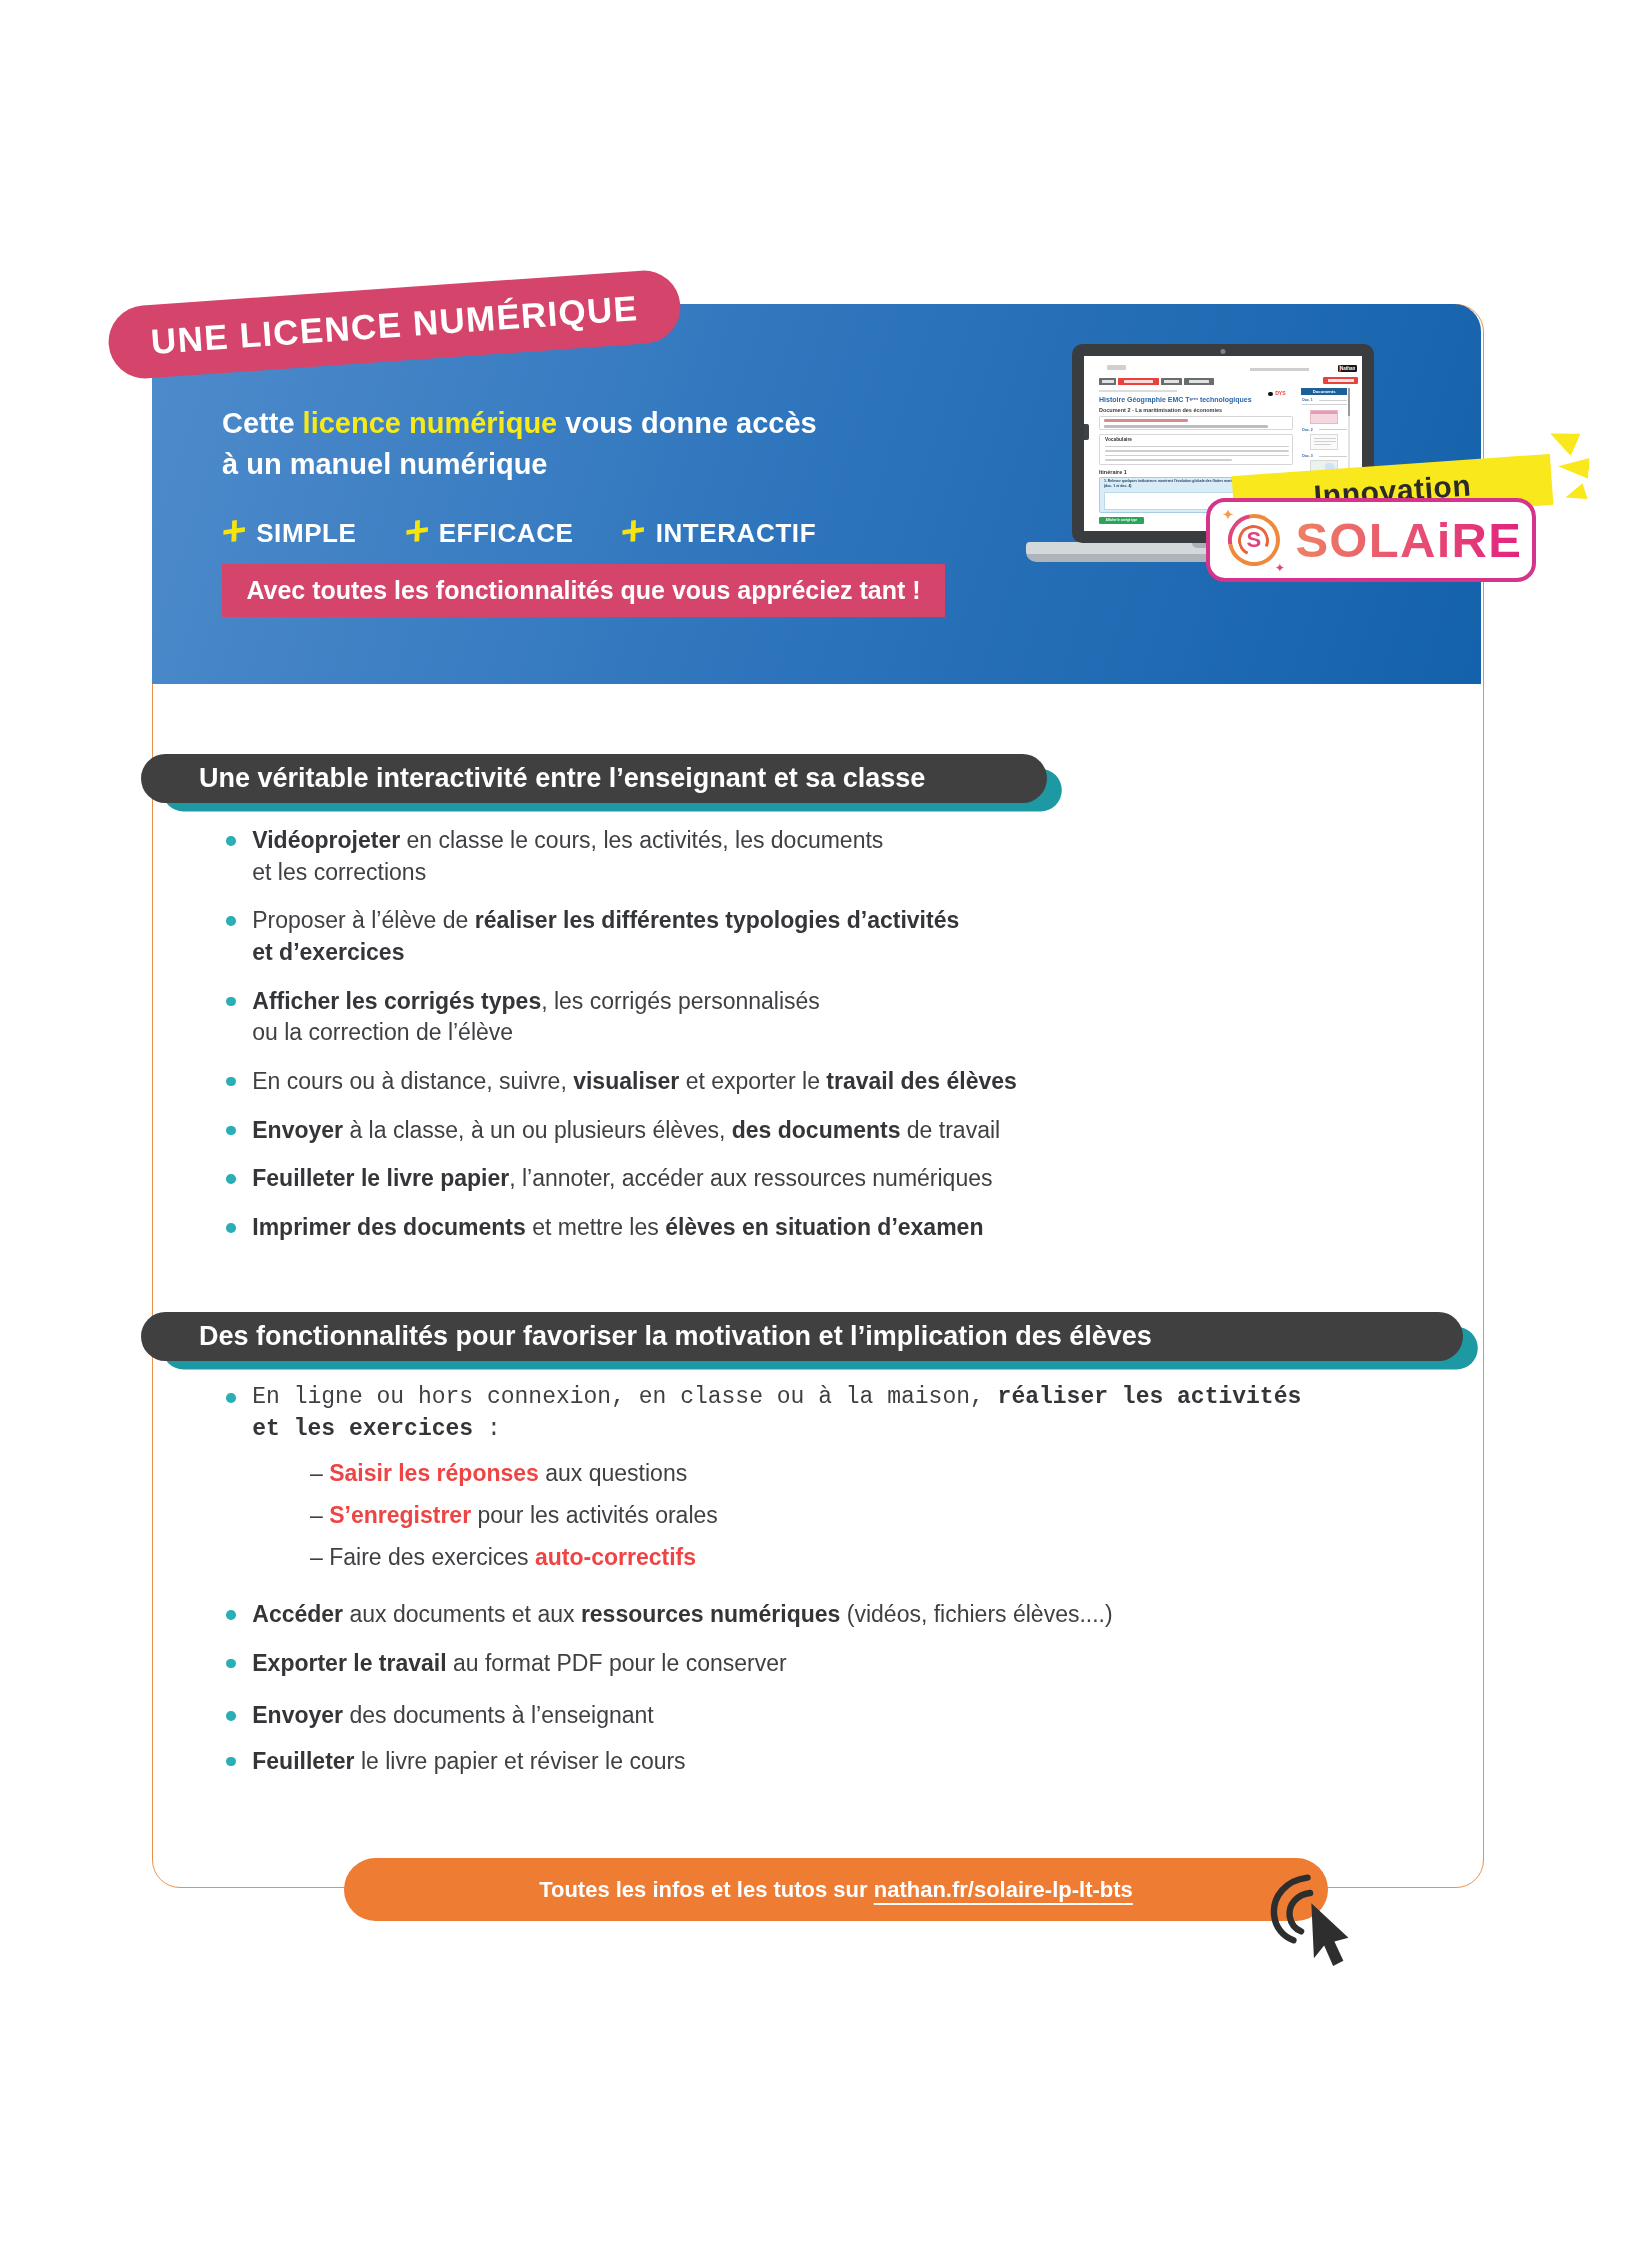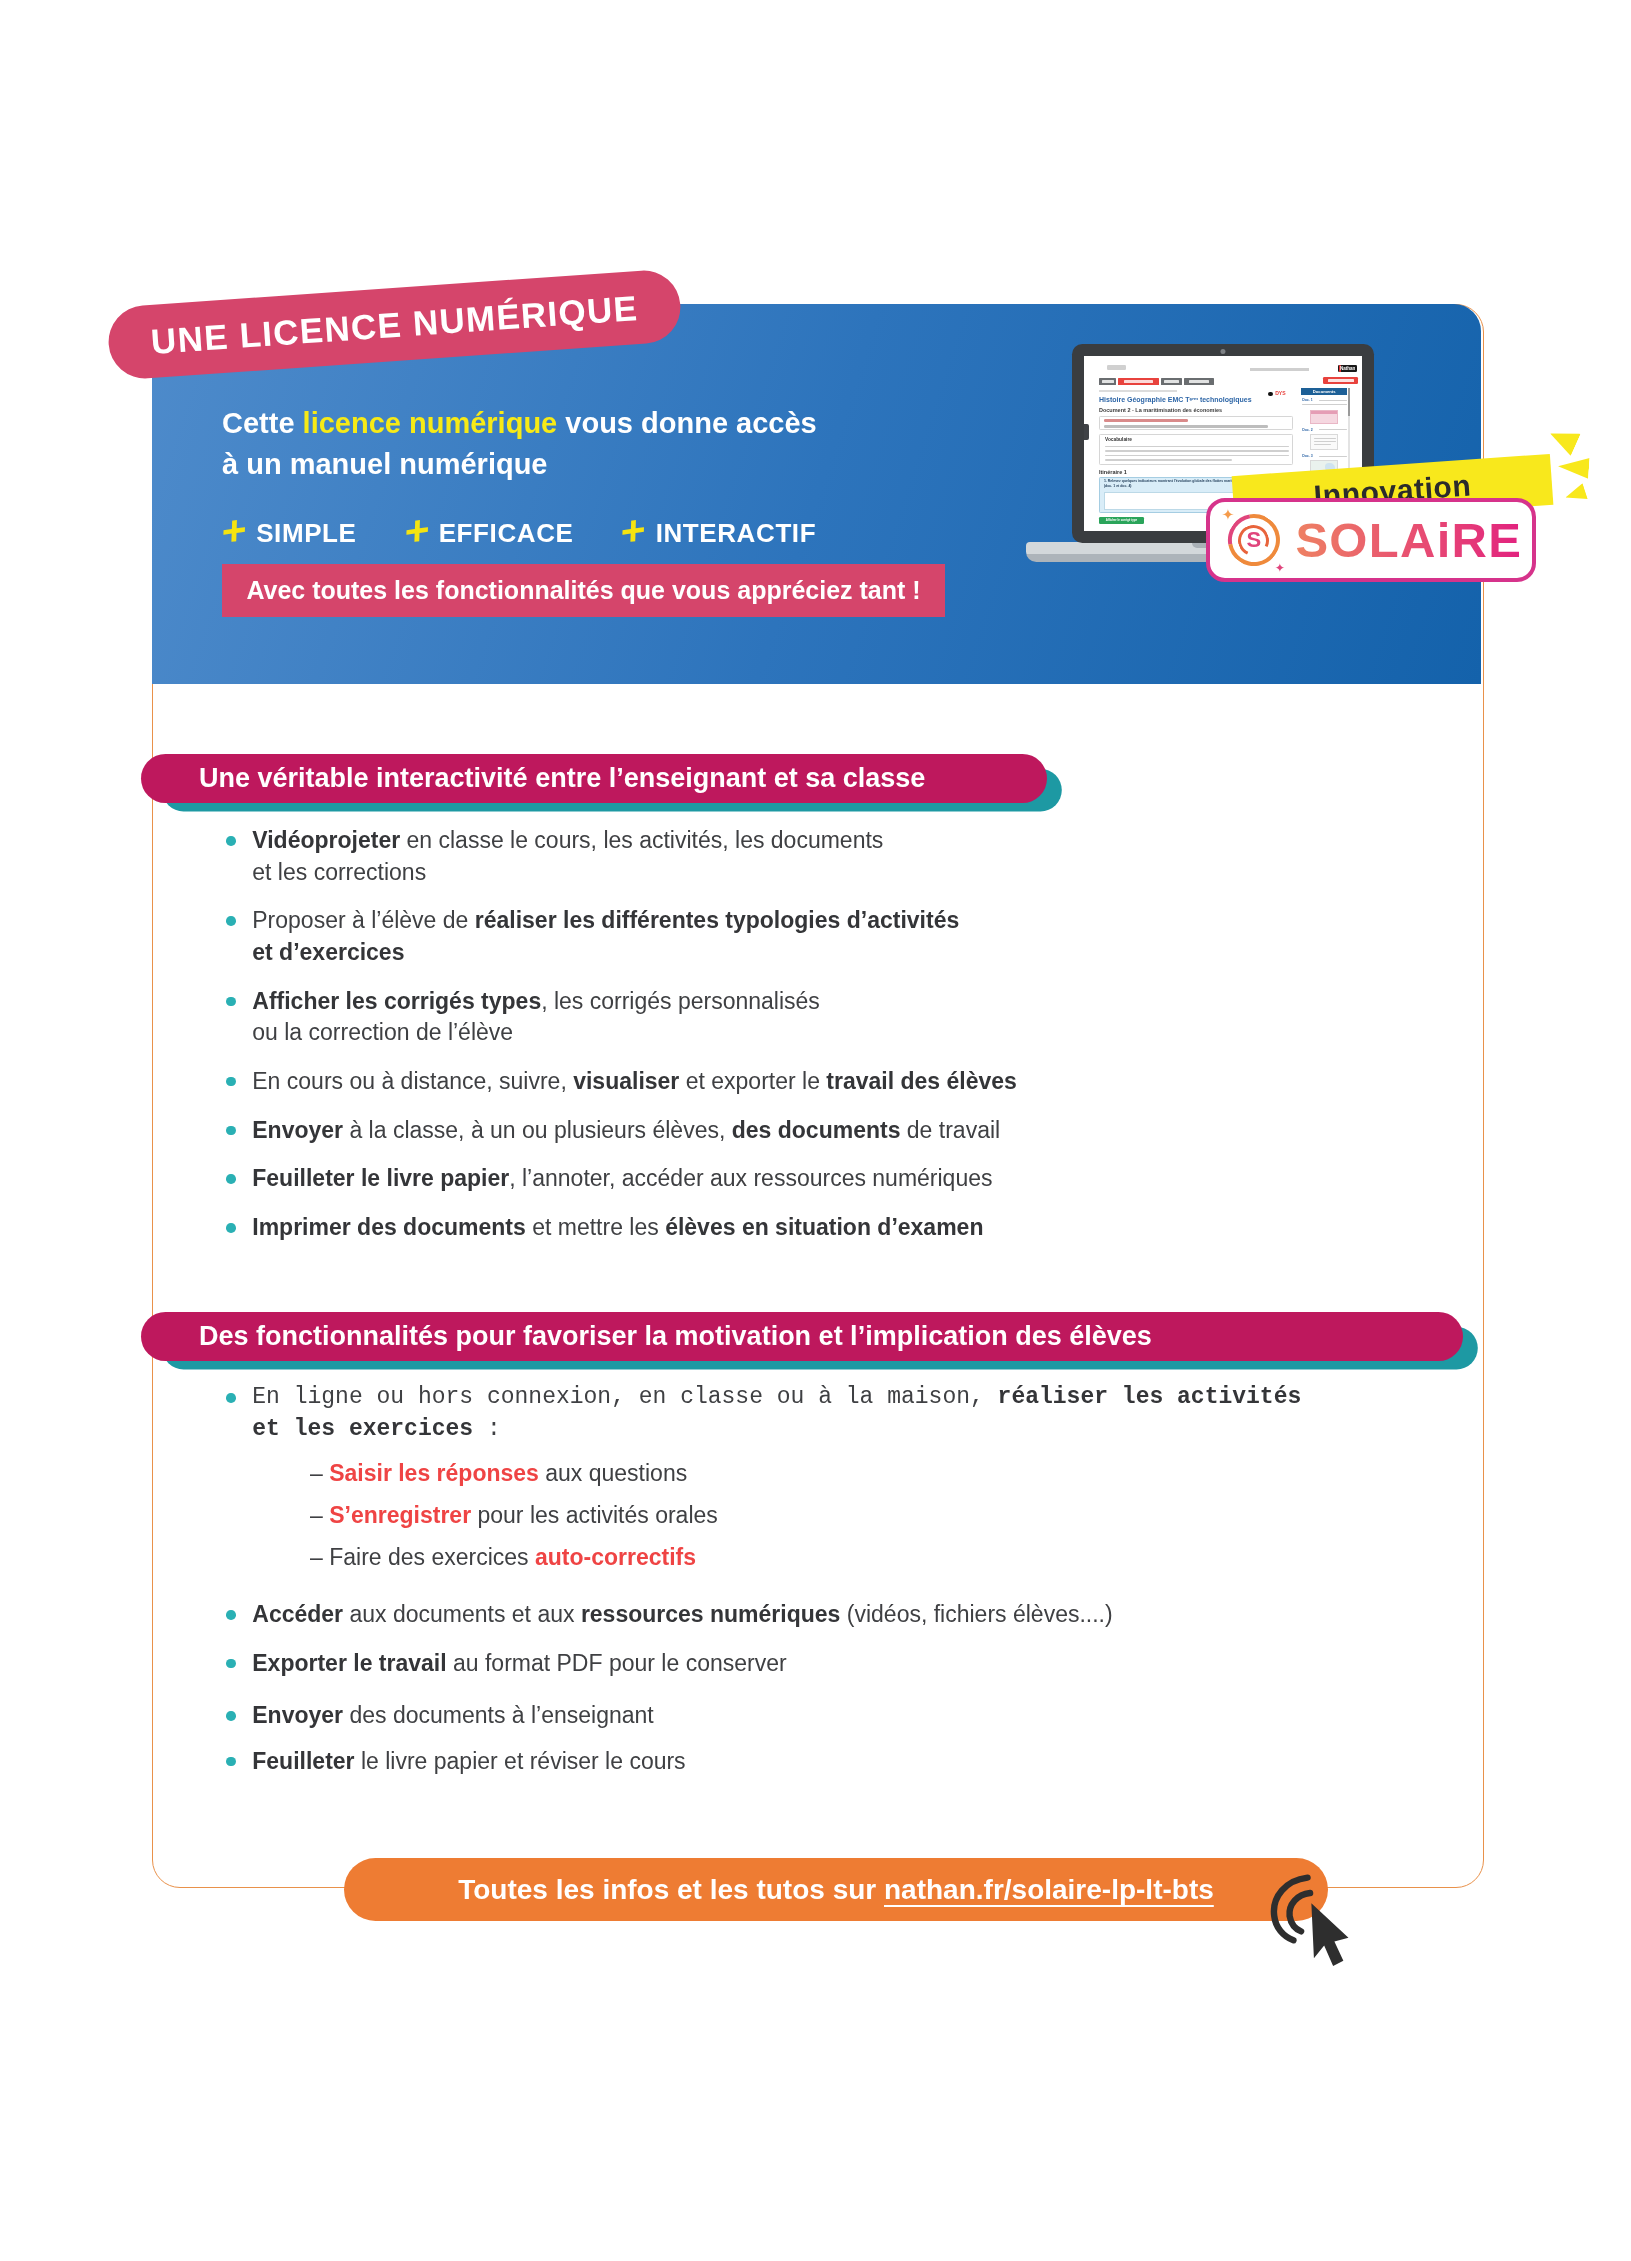--- a/index.html
+++ b/index.html
@@ -97,42 +97,42 @@
   .sol-ring2{position:absolute;inset:13px;border:3.2px solid #e8643c;border-bottom-color:transparent;border-radius:50%;transform:rotate(-20deg);}
   .sol-letter{position:absolute;inset:0;display:flex;align-items:center;justify-content:center;
               font-size:22px;font-weight:bold;color:#e0457c;}
   .sol-star1{position:absolute;left:-3.9px;top:-5.1px;font-size:15.4px;color:#f59b4b;}
   .sol-star2{position:absolute;right:-2.6px;bottom:-6.4px;font-size:12.2px;color:#e0457c;}
   .sol-word{font-size:49px;font-weight:bold;letter-spacing:1.3px;
             background:linear-gradient(90deg,#ee8163,#e2227f);-webkit-background-clip:text;
             background-clip:text;color:transparent;line-height:1;}
 
   
-  .pill{position:absolute;left:141px;height:49px;background:#be185d;border-radius:29.6px;color:#fff;
+  .pill{position:absolute;left:141px;height:49px;background:#404040;border-radius:29.6px;color:#fff;
         font-weight:bold;font-size:27px;display:flex;align-items:center;padding:0 39px 0 58px;
         box-sizing:border-box;box-shadow:18px 11.6px 0 -3.2px #1d99a3;z-index:2;white-space:nowrap;}
   .pill.p1{top:754px;width:906px;}
   .pill.p2{top:1312px;width:1322px;}
 
   
   .features{position:absolute;left:226px;width:1221px;z-index:2;}
   .f1{top:825px;}
   .f2{top:1382px;}
   .feat{display:flex;gap:16.7px;align-items:flex-start;}
   .dot{width:9.6px;height:9.6px;border-radius:50%;background:#2ab0b4;margin-top:11px;flex:none;}
   .ftext{font-size:23px;line-height:31.5px;color:#3f4043;white-space:pre-wrap;}
   .ftext .b{font-weight:bold;color:#343538;}
   .subs{padding-left:84px;}
   .subfeat{font-size:23px;line-height:31.5px;color:#3f4043;white-space:pre-wrap;}
   .subfeat .b{font-weight:bold;color:#ef4444;}
 
   
   .footer{position:absolute;left:344px;top:1858px;width:984px;height:63px;background:#ee7c33;
           border-radius:33px;display:flex;align-items:center;justify-content:center;color:#fff;
-          font-weight:bold;font-size:28px;z-index:4;white-space:pre;}
+          font-weight:bold;font-size:22px;z-index:4;white-space:pre;}
   .footer .link{text-decoration:underline;text-underline-offset:5.8px;text-decoration-thickness:1.9px;cursor:pointer;}
   .cursor{position:absolute;left:1264px;top:1871px;z-index:9;}
 </style>
 </head>
 <body>
 
 <div id="page">
 
   <div class="container">
     <div class="bluebox"></div>

